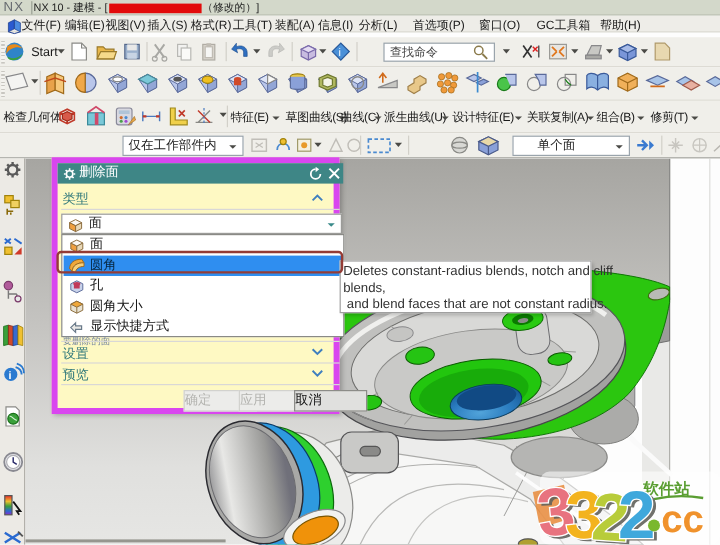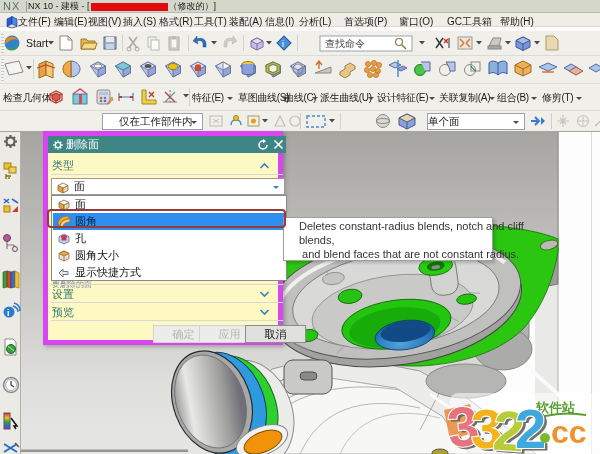--- a/index.html
+++ b/index.html
@@ -30,23 +30,23 @@
 .sect{position:absolute;left:4px;color:#31797b;font-size:11px}
 .sep{position:absolute;left:3px;width:232px;height:1px;background:#d9d8d6}
 .chev{position:absolute;right:8px}
 #typecombo{left:3px;top:42px;width:234px;height:17px;background:#fff;border:1px solid #9b9b98;line-height:15px}
 #ddlist{left:3px;top:59px;width:236px;height:86px;background:#fff;border:1px solid #8a8a86}
 .ddrow{position:absolute;left:1px;width:232px;height:17px;line-height:17px;color:#111}
 .ddrow .ic,#typecombo .ic{position:absolute;left:4px;top:2px}
 .ddrow .tx,#typecombo .tx{position:absolute;left:22px;top:0}
 #hirow{background:#2f8ef0;color:#06243c}
 #redsel{position:absolute;left:-1px;top:73px;width:239px;height:19px;border:2px solid #943c36;border-radius:4px;z-index:5}
-.btn{position:absolute;top:189px;width:61px;height:18px;text-align:center;line-height:17px;font-size:11px}
-
-#tip{left:283px;top:217px;width:210px;height:44px;background:#fff;border:1px solid #a0a0a0;box-shadow:2px 2px 3px rgba(0,0,0,.2);font-size:11px;line-height:14px;color:#333;padding:1px 0 0 15px;white-space:nowrap}
+.btn{position:absolute;top:189px;width:61px;height:18px;text-align:left;line-height:17px;font-size:11px}
+
+#tip{left:283px;top:217px;width:210px;height:44px;background:#fff;border:1px solid #a0a0a0;box-shadow:2px 2px 3px rgba(0,0,0,.2);font-size:11px;line-height:14px;color:#333;padding:1px 0 0 2px;white-space:nowrap}
 </style></head><body>
 <div id="app">
   <svg id="model" class="abs" style="left:21px;top:132px" width="579" height="322" viewBox="21 132 579 322">
     <defs>
       <linearGradient id="gPlate" x1="0" y1="132" x2="0" y2="454" gradientUnits="userSpaceOnUse">
         <stop offset="0" stop-color="#a6a5a1"></stop>
           <stop offset="0.45" stop-color="#c6c5c2"></stop>
           <stop offset="0.8" stop-color="#e0e0de"></stop>
           <stop offset="1" stop-color="#e6e6e4"></stop>
       </linearGradient>
@@ -189,22 +189,22 @@
       <span class="tbtxt" style="left:377px;top:7px">设计特征(E)</span>
       <span class="dar" style="left:429px;top:13px"></span>
       <span class="tbtxt" style="left:439px;top:7px">关联复制(A)</span>
       <span class="dar" style="left:489px;top:13px"></span>
       <span class="tbtxt" style="left:497px;top:7px">组合(B)</span>
       <span class="dar" style="left:531px;top:13px"></span>
       <span class="tbtxt" style="left:542px;top:7px">修剪(T)</span>
       <span class="dar" style="left:576px;top:13px"></span>
     </div>
   <div id="row5" class="abs">
-      <div class="combo" style="left:102px;top:2px;width:101px;height:17px;line-height:15px"><span style="padding-left:16px">仅在工作部件内</span><span class="dar"></span></div>
-      <div class="combo" style="left:427px;top:2px;width:98px;height:17px;line-height:15px"><span style="padding-left:0">单个面</span><span class="dar"></span></div>
+      <div class="combo" style="left:102px;top:2px;width:101px;height:17px;line-height:15px"><span style="padding-left:4px">仅在工作部件内</span><span class="dar"></span></div>
+      <div class="combo" style="left:427px;top:2px;width:98px;height:17px;line-height:15px"><span style="padding-left:20px">单个面</span><span class="dar"></span></div>
     </div>
   <div id="sidebar" class="abs"></div>
     <svg class="abs" style="left:0;top:132px" width="21" height="322" viewBox="0 132 21 322">
       <g transform="translate(4,135)">
         <circle cx="6.5" cy="6.5" r="4" fill="none" stroke="#5a5a5a" stroke-width="2"></circle>
         <g stroke="#5a5a5a" stroke-width="2">
           <line x1="6.5" y1="0" x2="6.5" y2="3"></line>
           <line x1="6.5" y1="10" x2="6.5" y2="13"></line>
           <line x1="0" y1="6.5" x2="3" y2="6.5"></line>
           <line x1="10" y1="6.5" x2="13" y2="6.5"></line>

